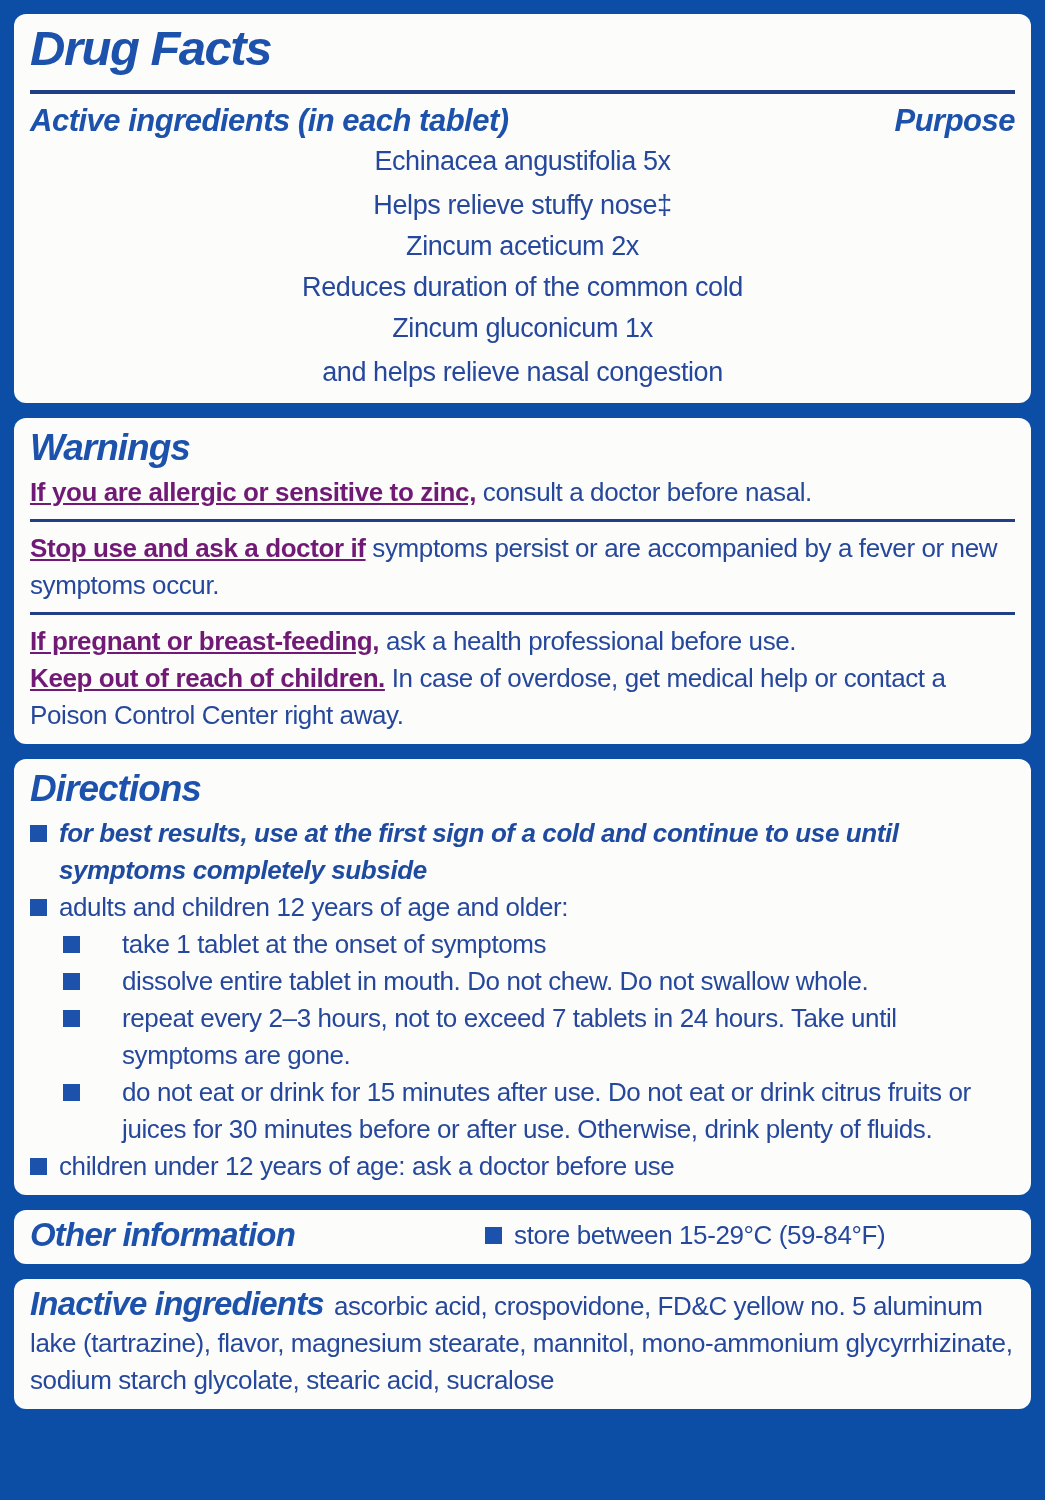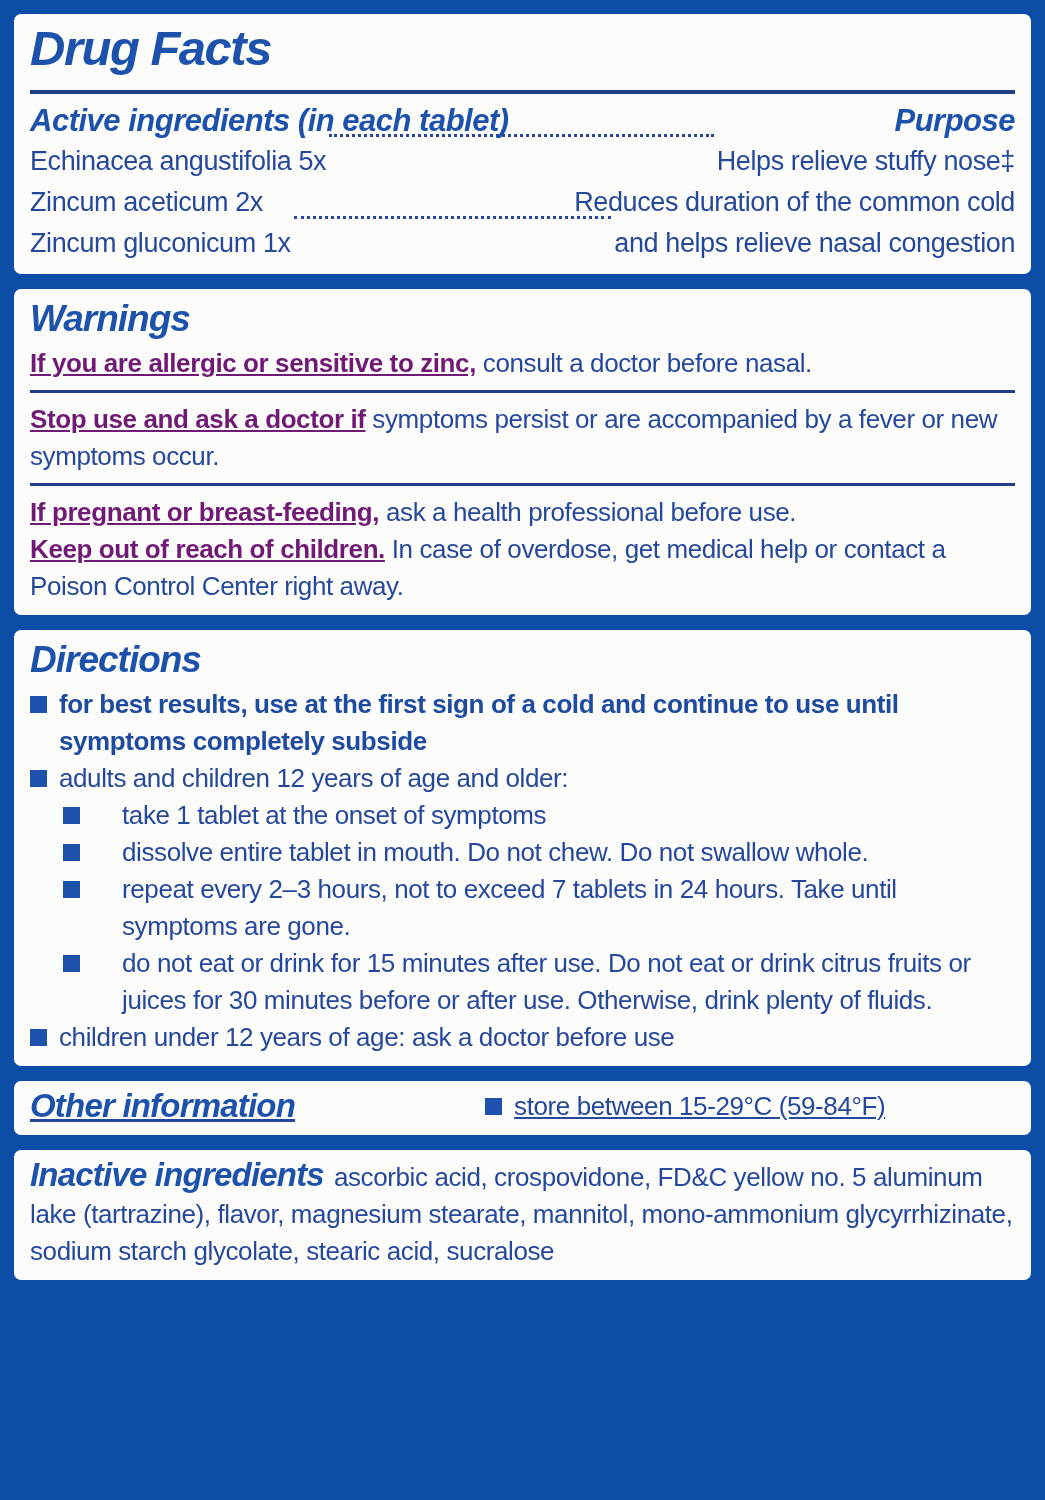--- a/index.html
+++ b/index.html
@@ -9,21 +9,21 @@
     height: 1500px;
     background: #0c4da6;
     overflow: hidden;
     font-family: "Liberation Sans", sans-serif;
     box-sizing: border-box;
     padding-top: 14px;
   }
   .panel {
     background: #fcfcfa;
     margin: 0 14px 15px 14px;
-    border-radius: 7px;
+    border-radius: 12px;
     padding: 6px 16px 10px 16px;
     color: #26489c;
   }
   
   .h-main {
     margin: 2px 0 0 0;
     font-size: 49px;
     line-height: 1.1;
     font-style: italic;
     font-weight: bold;
@@ -64,47 +64,48 @@
     letter-spacing: -0.4px;
     color: #26489c;
   }
   .body-text p { margin: 0; }
   .lead-bold { font-weight: bold; color: #701a75; text-decoration: underline; }
   sup.reg { font-size: 60%; vertical-align: super; }
   
   .ai-header { display: flex; justify-content: space-between; margin-top: 4px; }
   .ai-row {
     display: flex;
-    align-items: flex-start;
+    align-items: center;
     font-size: 27px;
     line-height: 41px;
     letter-spacing: -0.4px;
     color: #26489c;
     white-space: nowrap;
+    flex-direction: column;
   }
   .ai-row .dots {
     flex: 1;
     border-bottom: 3px dotted #26489c;
     margin: 0 3px;
     transform: translateY(-7px);
   }
   .ai-row.no-dots .dots { border-bottom: none; }
   
   .d-item { display: flex; align-items: flex-start; }
   .d-item.lvl2 { margin-left: 33px; gap: 30px; }
   .sq {
     flex: 0 0 auto;
     width: 17px; height: 17px;
     background: #1d52ac;
     margin: 10px 12px 0 0;
   }
   .d-text { flex: 1; }
-  .d-item.bold-item .d-text { font-weight: bold; color: #1e4ba0; }
+  .d-item.bold-item .d-text { font-weight: bold; color: #1e4ba0; font-style: italic; }
   
-  .oi-row { display: flex; align-items: center; text-decoration: underline; }
+  .oi-row { display: flex; align-items: center; }
   .oi-row .bullet-wrap { display: flex; align-items: flex-start; margin-left: 190px; }
   
   .ii-para { margin: 0; }
   .ii-para .h-inline { margin-right: 10px; }
 </style>
 </head>
 <body>
 
 <div class="label">
 

